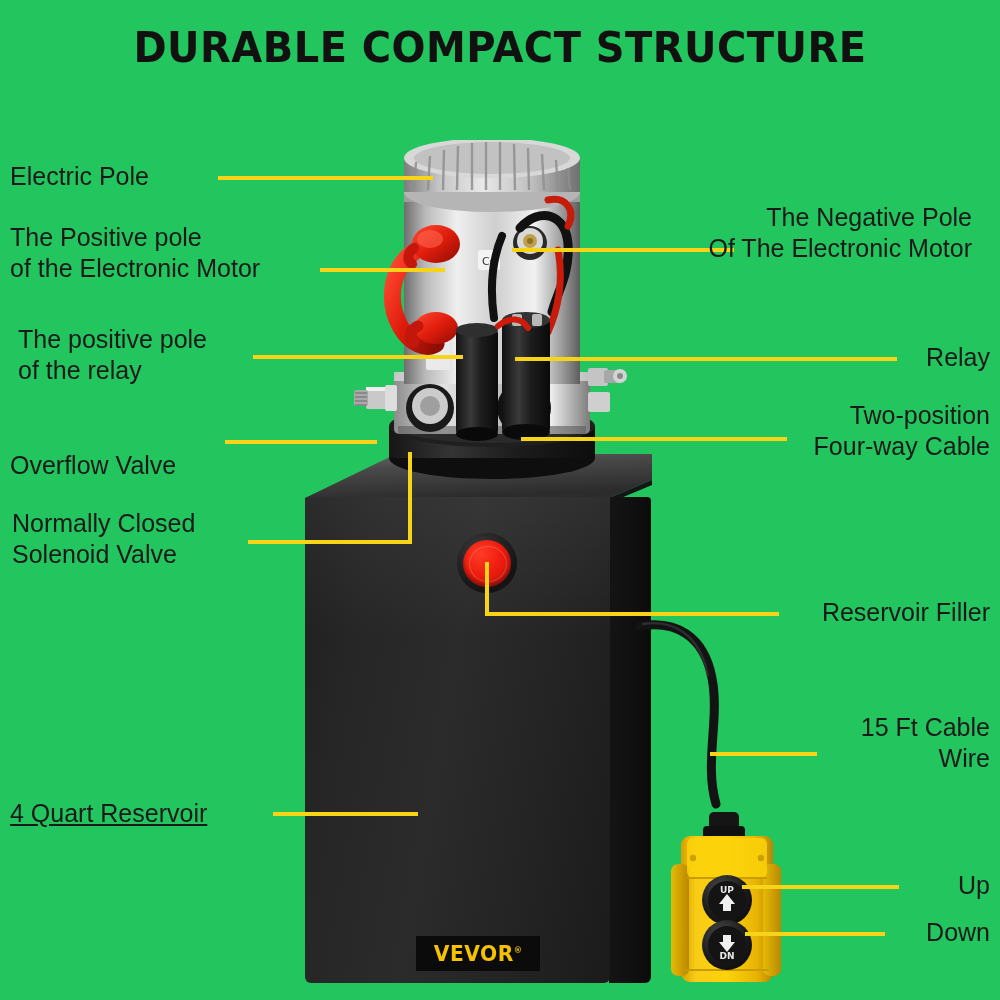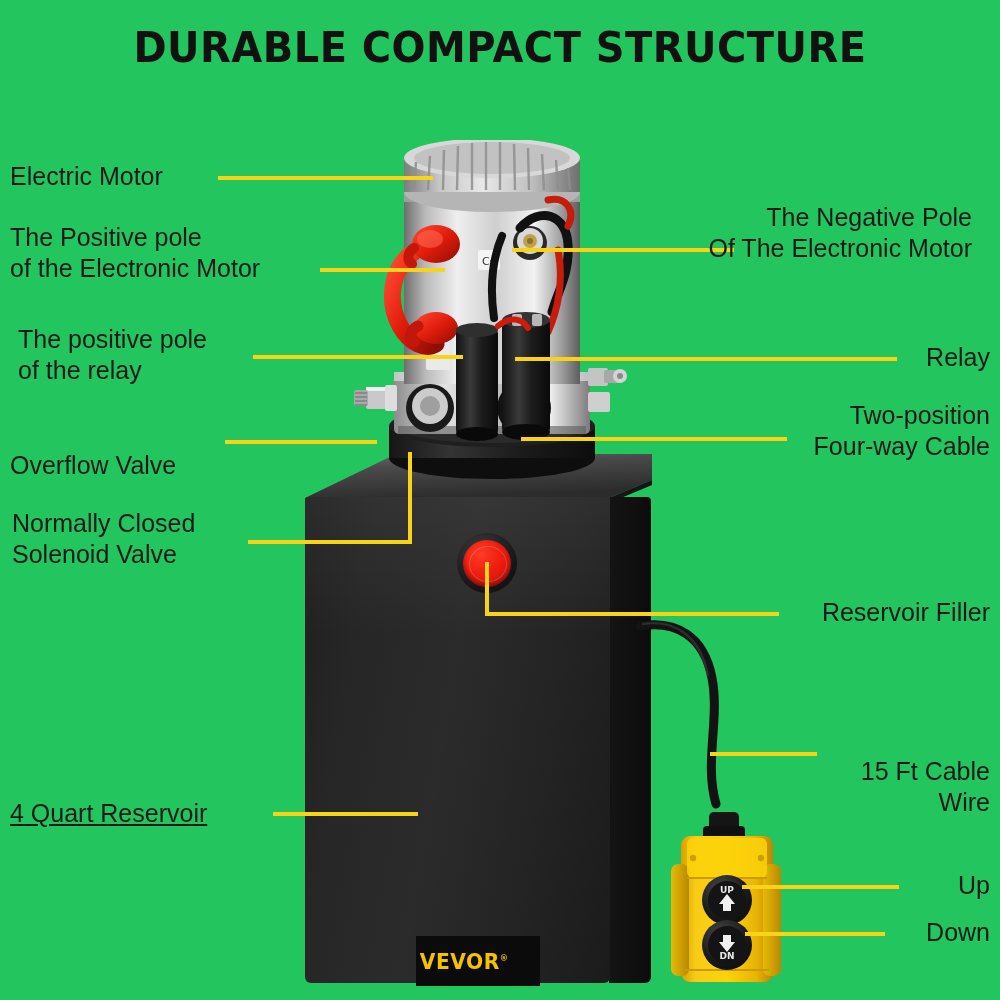--- a/index.html
+++ b/index.html
@@ -122,23 +122,23 @@
     content: "";
     position: absolute; left: 6px; top: 6px;
     width: 36px; height: 34px; border-radius: 50%;
     border: 1px solid rgba(255,255,255,0.18);
   }
 
   
   .vevor {
     position: absolute;
     left: 416px; top: 936px;
-    width: 124px; height: 50px;
+    width: 124px; height: 35px;
     background: #0b0b0b;
-    display: flex; align-items: center; justify-content: flex-start;
+    display: flex; align-items: center; justify-content: center;
   }
   .vevor span {
     font-family: "DejaVu Sans", sans-serif;
     font-weight: bold;
     font-size: 22px;
     color: #F5C200;
     letter-spacing: 0.5px;
     transform: scaleX(0.92);
   }
   .vevor sup { font-size: 9px; vertical-align: super; }
@@ -419,21 +419,21 @@
 
   <div class="lead" style="left:512px; top:248px; width:222px;"></div>
   <div class="lead" style="left:515px; top:357px; width:382px;"></div>
   <div class="lead" style="left:521px; top:437px; width:266px;"></div>
   <div class="lead" style="left:485px; top:562px; width:4px; height:54px;"></div>
   <div class="lead" style="left:485px; top:612px; width:294px;"></div>
   <div class="lead" style="left:710px; top:752px; width:107px;"></div>
   <div class="lead" style="left:742px; top:885px; width:157px;"></div>
   <div class="lead" style="left:745px; top:932px; width:140px;"></div>
 
-  <div class="label l" style="left:10px; top:161px;">Electric Motor</div>
+  <div class="label l" style="left:10px; top:161px;">Electric Pole</div>
 
   <div class="label l" style="left:10px; top:222px;">The Positive pole
 of the Electronic Motor</div>
 
   <div class="label l" style="left:18px; top:324px;">The positive pole
 of the relay</div>
 
   <div class="label l" style="left:10px; top:450px;">Overflow Valve</div>
 
   <div class="label l" style="left:12px; top:508px;">Normally Closed
@@ -444,20 +444,20 @@
   <div class="label r" style="right:28px; top:202px; width:420px;">The Negative Pole
 Of The Electronic Motor</div>
 
   <div class="label r" style="right:10px; top:342px; width:220px;">Relay</div>
 
   <div class="label r" style="right:10px; top:400px; width:260px;">Two-position
 Four-way Cable</div>
 
   <div class="label r" style="right:10px; top:597px; width:300px;">Reservoir Filler</div>
 
-  <div class="label r" style="right:10px; top:712px; width:220px;margin-top:44px;">15 Ft Cable
+  <div class="label r" style="right:10px; top:712px; width:220px;">15 Ft Cable
 Wire</div>
 
   <div class="label r" style="right:10px; top:870px; width:140px;">Up</div>
 
   <div class="label r" style="right:10px; top:917px; width:160px;">Down</div>
 
 </div>
 
 </body></html>

